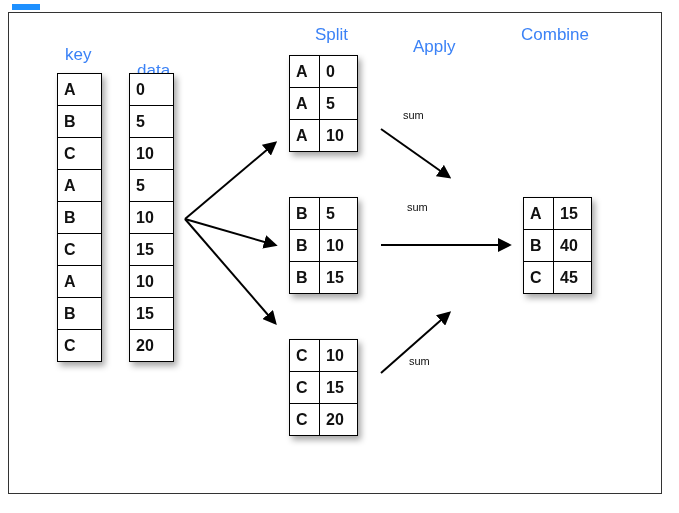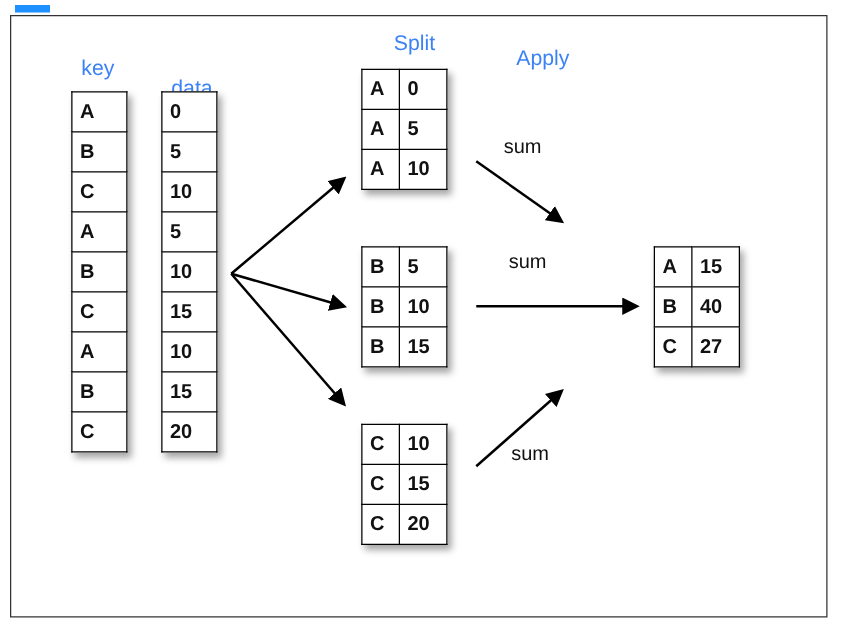--- a/index.html
+++ b/index.html
@@ -51,35 +51,36 @@
   .cell-num    { width: 38px; height: 32px; }
   .single-col td { width: 44px; height: 32px; }
   svg.arrows {
     position: absolute;
     left: 0; top: 0;
     width: 654px; height: 482px;
     pointer-events: none;
   }
   .sum-label {
     position: absolute;
-    font-size: 16px;
+    font-size: 11px;
     color: #111;
   }
 </style>
 </head>
 <body>
 
 <div class="blue-tick"></div>
 
 <div class="outer-frame">
 
   <div class="heading" style="left:56px; top:32px;text-align:right;">key</div>
   <div class="heading" style="left:128px; top:32px;margin-top:16px;">data</div>
   <div class="heading" style="left:306px; top:12px;">Split</div>
   <div class="heading" style="left:404px; top:24px;">Apply</div>
+  <div class="heading" style="left:512px; top:12px;">Combine</div>
 
   <table class="mini-table single-col" style="left:48px; top:60px;">
     <tbody>
         <tr>
           <td>A</td>
         </tr>
     <tr>
           <td>B</td>
         </tr>
     <tr>
@@ -194,21 +195,21 @@
         <tr>
           <td class="cell-narrow">A</td>
           <td class="cell-num">15</td>
         </tr>
     <tr>
           <td class="cell-narrow">B</td>
           <td class="cell-num">40</td>
         </tr>
     <tr>
           <td class="cell-narrow">C</td>
-          <td class="cell-num">27</td>
+          <td class="cell-num">45</td>
         </tr>
   </tbody>
     </table>
 
   <div class="sum-label" style="left:394px; top:96px;">sum</div>
   <div class="sum-label" style="left:398px; top:188px;">sum</div>
   <div class="sum-label" style="left:400px; top:342px;">sum</div>
 
   <svg class="arrows" viewBox="0 0 654 482">
     <defs>

